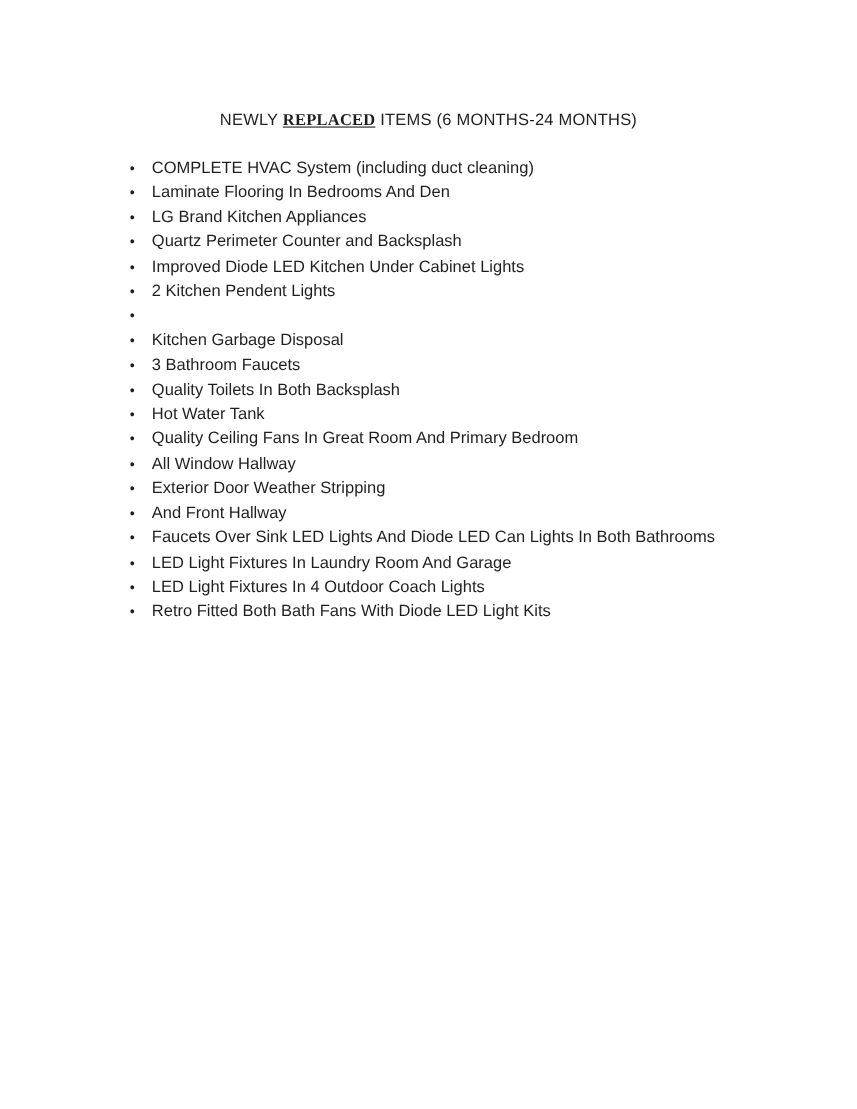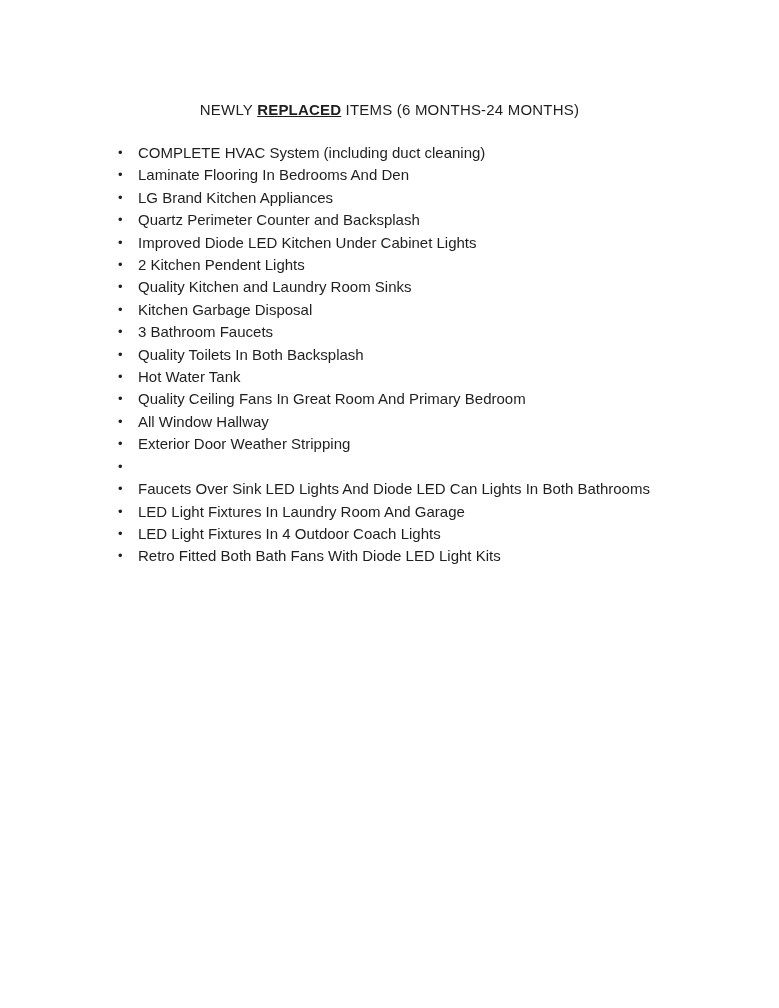--- a/index.html
+++ b/index.html
@@ -24,20 +24,21 @@
     text-align: center;
     font-size: 15px;
     font-weight: 400;
     margin: 0;
     letter-spacing: 0.2px;
     white-space: nowrap;
   }
   .title .emphasis {
     font-weight: 700;
     text-decoration: underline;
+    font-family: Liberation Serif, serif;
   }
   .items {
     position: absolute;
     top: 142px;
     left: 118px;
     right: 40px;
     margin: 0;
     padding: 0;
     list-style: none;
     font-size: 15px;
@@ -108,21 +109,20 @@
     <li class="item">
       <span class="bullet">•</span>
       <div class="lines">
           <div class="line">2 Kitchen Pendent Lights</div>
         </div>
     </li>
 
     <li class="item">
       <span class="bullet">•</span>
       <div class="lines">
-          <div class="line">Quality Kitchen and Laundry Room Sinks</div>
         </div>
     </li>
 
     <li class="item">
       <span class="bullet">•</span>
       <div class="lines">
           <div class="line">Kitchen Garbage Disposal</div>
         </div>
     </li>
 
@@ -164,20 +164,21 @@
     <li class="item">
       <span class="bullet">•</span>
       <div class="lines">
           <div class="line">Exterior Door Weather Stripping</div>
         </div>
     </li>
 
     <li class="item">
       <span class="bullet">•</span>
       <div class="lines">
+          <div class="line">And Front Hallway</div>
         </div>
     </li>
 
     <li class="item">
       <span class="bullet">•</span>
       <div class="lines">
           <div class="line">Faucets Over Sink LED Lights And Diode LED Can Lights In Both Bathrooms</div>
         </div>
     </li>
 

